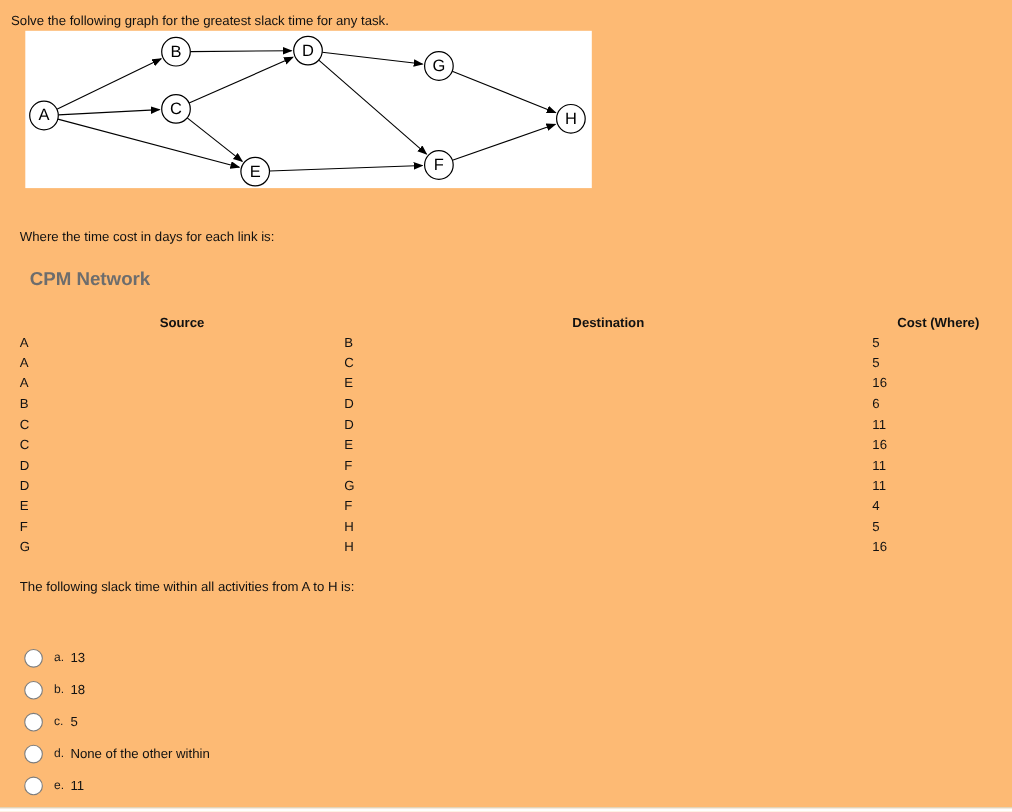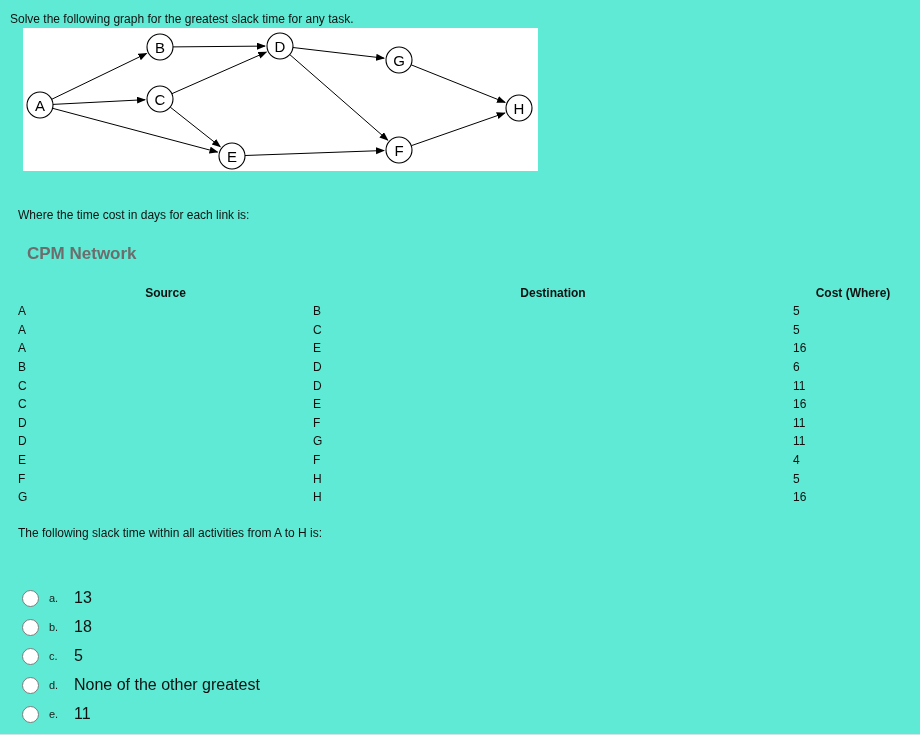--- a/index.html
+++ b/index.html
@@ -5,21 +5,21 @@
   html, body {
     margin: 0;
     padding: 0;
     background: #ffffff;
     font-family: "Liberation Sans", sans-serif;
   }
   .page {
     position: relative;
     width: 920px;
     height: 735px;
-    background: #5eead4;
+    background: #fdba74;
     border-bottom: 1px solid #d2e4e6;
     box-sizing: border-box;
     padding: 12px 0 0 10px;
     color: #1b1b1b;
     overflow: hidden;
   }
   .question-text {
     font-size: 12px;
     line-height: 15px;
     color: #111;
@@ -92,23 +92,23 @@
     flex: 0 0 auto;
   }
   .opt-letter {
     font-size: 11px;
     color: #1b1b1b;
     margin-left: 10px;
     width: 14px;
     flex: 0 0 auto;
   }
   .opt-text {
-    font-size: 16px;
-    color: #111;
-    margin-left: 11px;
+    font-size: 12px;
+    color: #111;
+    margin-left: 1px;
   }
   svg text.node-label {
     font-family: "Liberation Sans", sans-serif;
     font-size: 15px;
     fill: #000;
   }
 </style>
 </head>
 <body>
 
@@ -259,21 +259,21 @@
         <span class="opt-text">18</span>
       </div>
       <div class="option-row">
         <span class="radio"></span>
         <span class="opt-letter">c.</span>
         <span class="opt-text">5</span>
       </div>
       <div class="option-row">
         <span class="radio"></span>
         <span class="opt-letter">d.</span>
-        <span class="opt-text">None of the other greatest</span>
+        <span class="opt-text">None of the other within</span>
       </div>
       <div class="option-row">
         <span class="radio"></span>
         <span class="opt-letter">e.</span>
         <span class="opt-text">11</span>
       </div>
     </div>
 
 </div>
 

